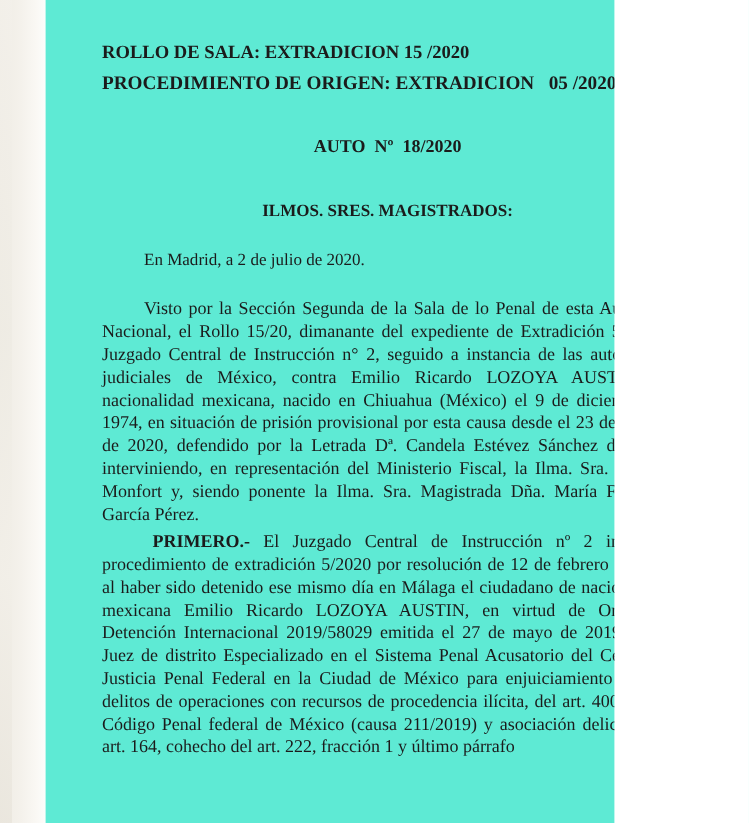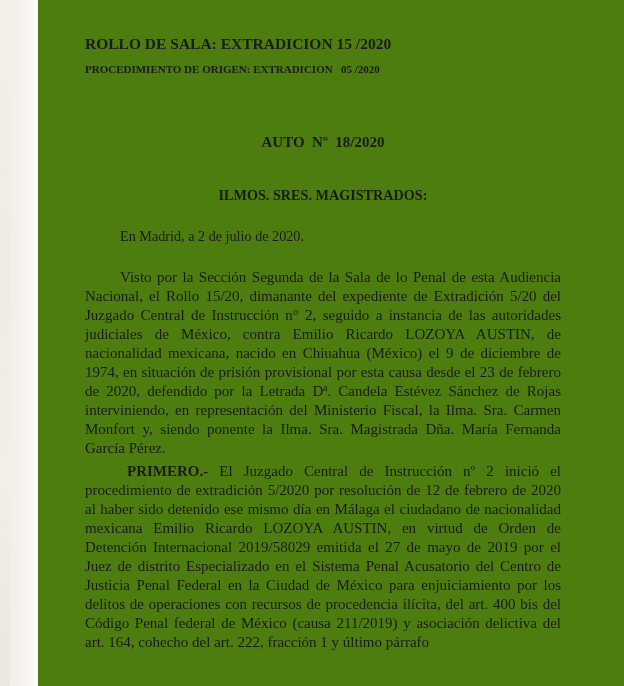--- a/index.html
+++ b/index.html
@@ -2,23 +2,23 @@
 <html><head>
 <meta charset="utf-8">
 <style>
   html, body {
     margin: 0;
     padding: 0;
     background: #ffffff;
   }
   .page {
     position: relative;
-    width: 624px;
+    width: 512px;
     height: 686px;
-    background: #4d7c0f;
+    background: #5eead4;
     overflow: hidden;
     font-family: "Liberation Serif", "DejaVu Serif", serif;
     color: #1b1b1b;
   }
   
   .scan-edge {
     position: absolute;
     left: 0; top: 0;
     width: 38px; height: 100%;
     background: linear-gradient(90deg, #efece5 0%, #f4f1eb 45%, #faf8f4 80%, #fdfdfb 100%);
@@ -40,25 +40,25 @@
 
   .rollo {
     margin-top: 35px;
     font-weight: bold;
     font-size: 15.5px;
     line-height: 18px;
   }
   .origin {
     margin-top: 10px;
     font-weight: bold;
-    font-size: 11px;
+    font-size: 16px;
     line-height: 13.5px;
   }
   .auto-line {
-    margin-top: 57px;
+    margin-top: 38px;
     text-align: center;
     font-weight: bold;
     font-size: 15px;
     line-height: 17px;
   }
   .ilmos {
     margin-top: 36px;
     font-weight: bold;
     font-size: 14.2px;
     line-height: 16px;

